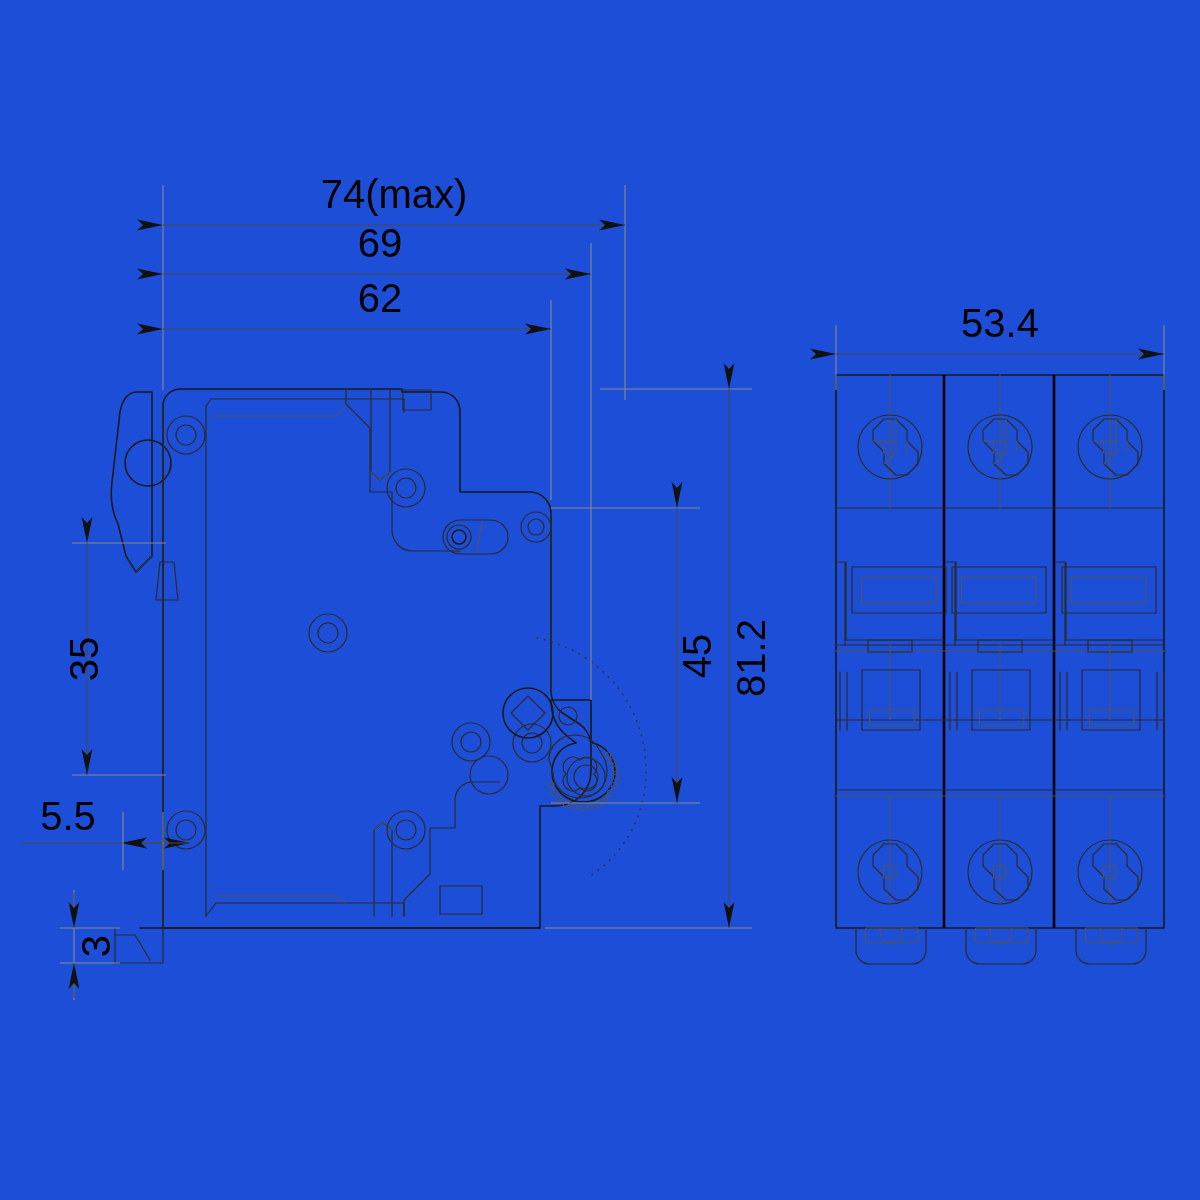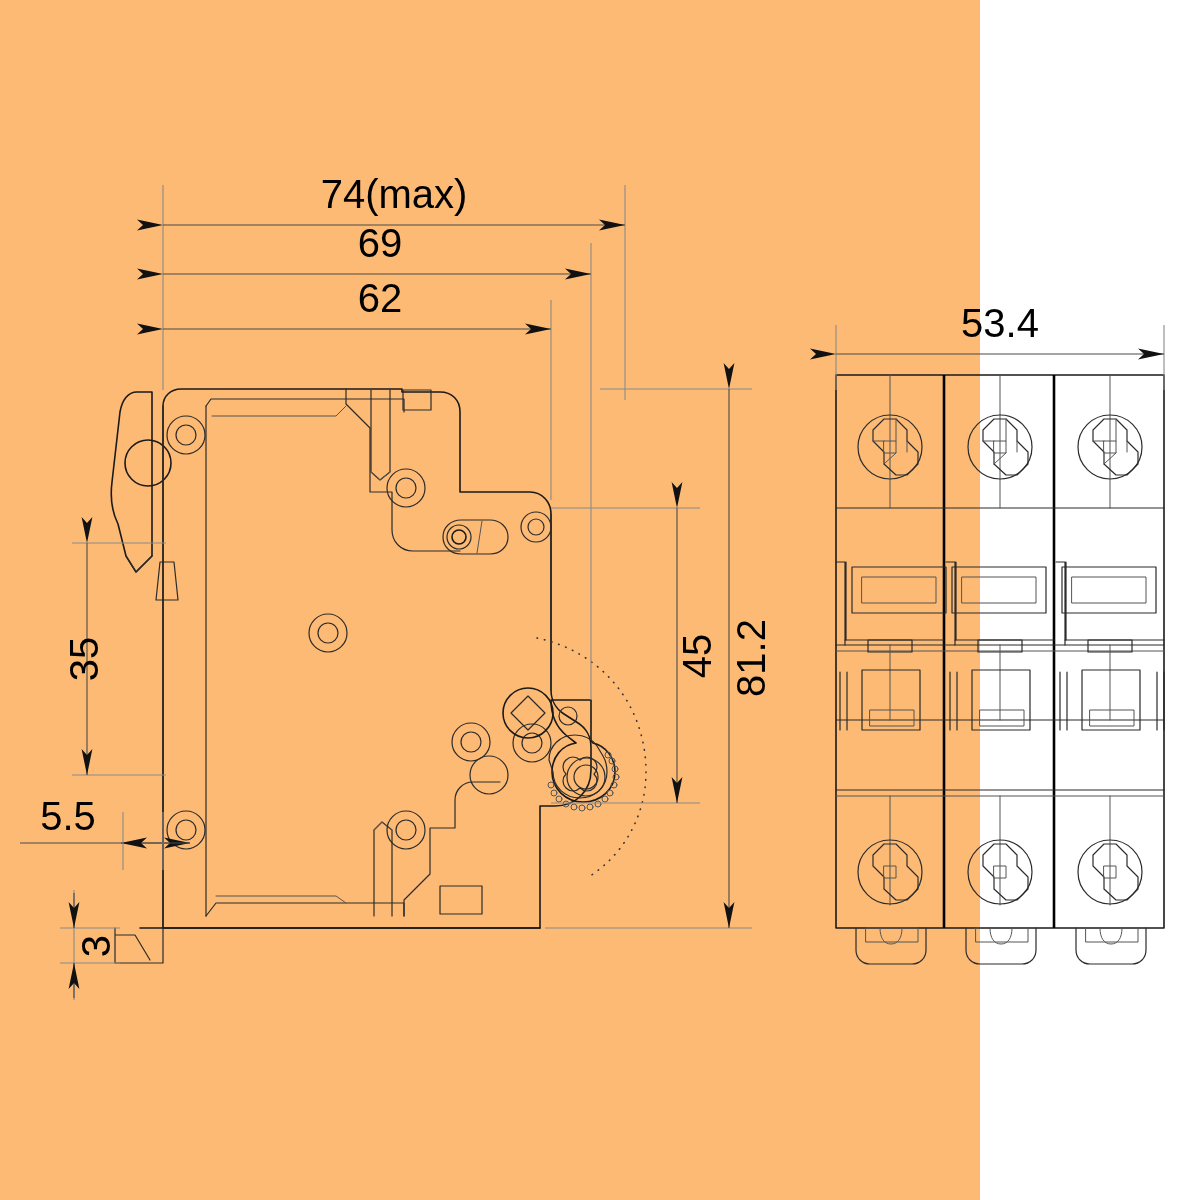--- a/index.html
+++ b/index.html
@@ -8,23 +8,23 @@
     background: #ffffff;
   }
   body {
     width: 1200px;
     height: 1200px;
     font-family: "Liberation Sans", sans-serif;
     overflow: hidden;
   }
   #drawing-root {
     position: relative;
-    width: 980px;
+    width: 1200px;
     height: 1200px;
-    background: #fdba74;
+    background: #1d4ed8;
   }
   svg#cad {
     display: block;
     width: 1200px;
     height: 1200px;
   }
   .outline {
     fill: none;
     stroke: #1a1a1a;
     stroke-width: 1.6;

